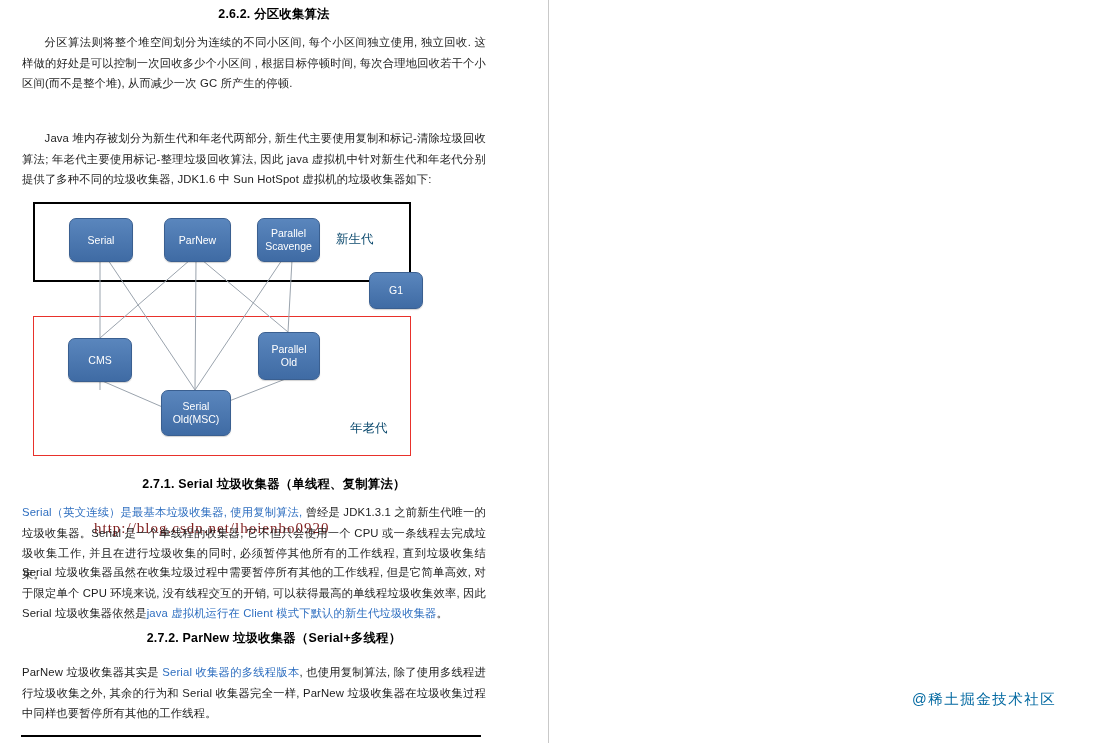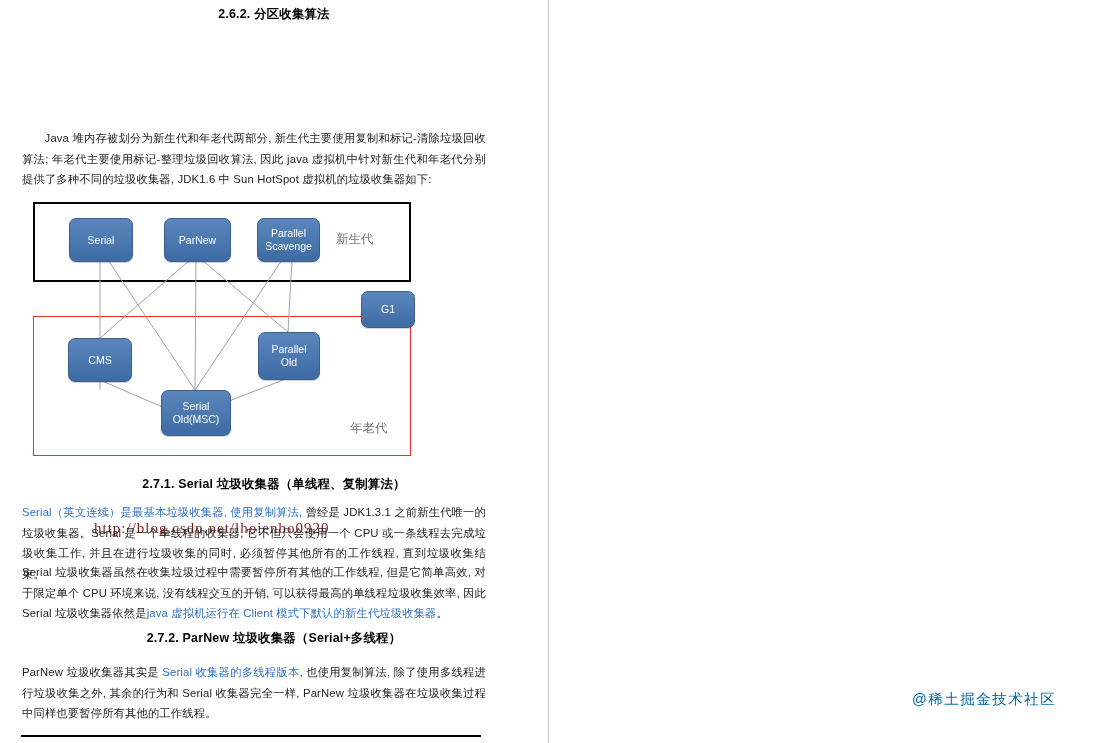--- a/index.html
+++ b/index.html
@@ -67,27 +67,27 @@
     color:#ffffff;
     font-size:10.5px;
     display:flex;align-items:center;justify-content:center;
     text-align:center;
     line-height:12.6px;
     box-shadow:0 1px 1px rgba(0,0,0,.18);
   }
   #gb-serial     {left:45px; top:20px; width:62px;height:42px;}
   #gb-parnew     {left:140px;top:20px; width:65px;height:42px;}
   #gb-ps         {left:233px;top:20px; width:61px;height:42px;}
-  #gb-g1         {left:337px;top:74px; width:52px;height:35px;margin-top:19px;}
+  #gb-g1         {left:345px;top:74px; width:52px;height:35px;}
   #gb-cms        {left:44px; top:140px;width:62px;height:42px;}
   #gb-pold       {left:234px;top:134px;width:60px;height:46px;}
   #gb-serialold  {left:137px;top:192px;width:68px;height:44px;}
 
   .gen-label{
-    position:absolute;font-size:12.5px;color:#737373;font-weight:normal;
+    position:absolute;font-size:12.5px;color:#0c4a6e;font-weight:normal;
   }
   #lab-new{left:312px;top:33px;}
   #lab-old{left:326px;top:222px;}
 
   .dwatermark{
     position:absolute;left:70px;top:322px;
     font-family:"Liberation Serif","DejaVu Serif",serif;
     font-size:15px;color:#7f1d1d;letter-spacing:1px;white-space:nowrap;
     pointer-events:none;
   }
@@ -111,20 +111,21 @@
 <body>
 
 <div class="page">
 
   <div class="divider"></div>
 
   <div class="col col-left">
 
     <h3 class="h" id="t-262">2.6.2. 分区收集算法</h3>
 
+    <p class="p body-text indent" id="p-262">分区算法则将整个堆空间划分为连续的不同小区间, 每个小区间独立使用, 独立回收. 这样做的好处是可以控制一次回收多少个小区间 , 根据目标停顿时间, 每次合理地回收若干个小区间(而不是整个堆), 从而减少一次 GC 所产生的停顿.</p>
 
 
     <p class="p body-text indent" id="p-27">Java 堆内存被划分为新生代和年老代两部分, 新生代主要使用复制和标记-清除垃圾回收算法; 年老代主要使用标记-整理垃圾回收算法, 因此 java 虚拟机中针对新生代和年老代分别提供了多种不同的垃圾收集器, JDK1.6 中 Sun HotSpot 虚拟机的垃圾收集器如下:</p>
 
     <div id="diagram-collectors">
       <div class="d-newgen-box"></div>
       <div class="d-oldgen-box"></div>
 
       <svg width="400" height="265" style="position:absolute;left:0;top:0;">
         <g stroke="#9aa3ad" stroke-width="1" fill="none">

